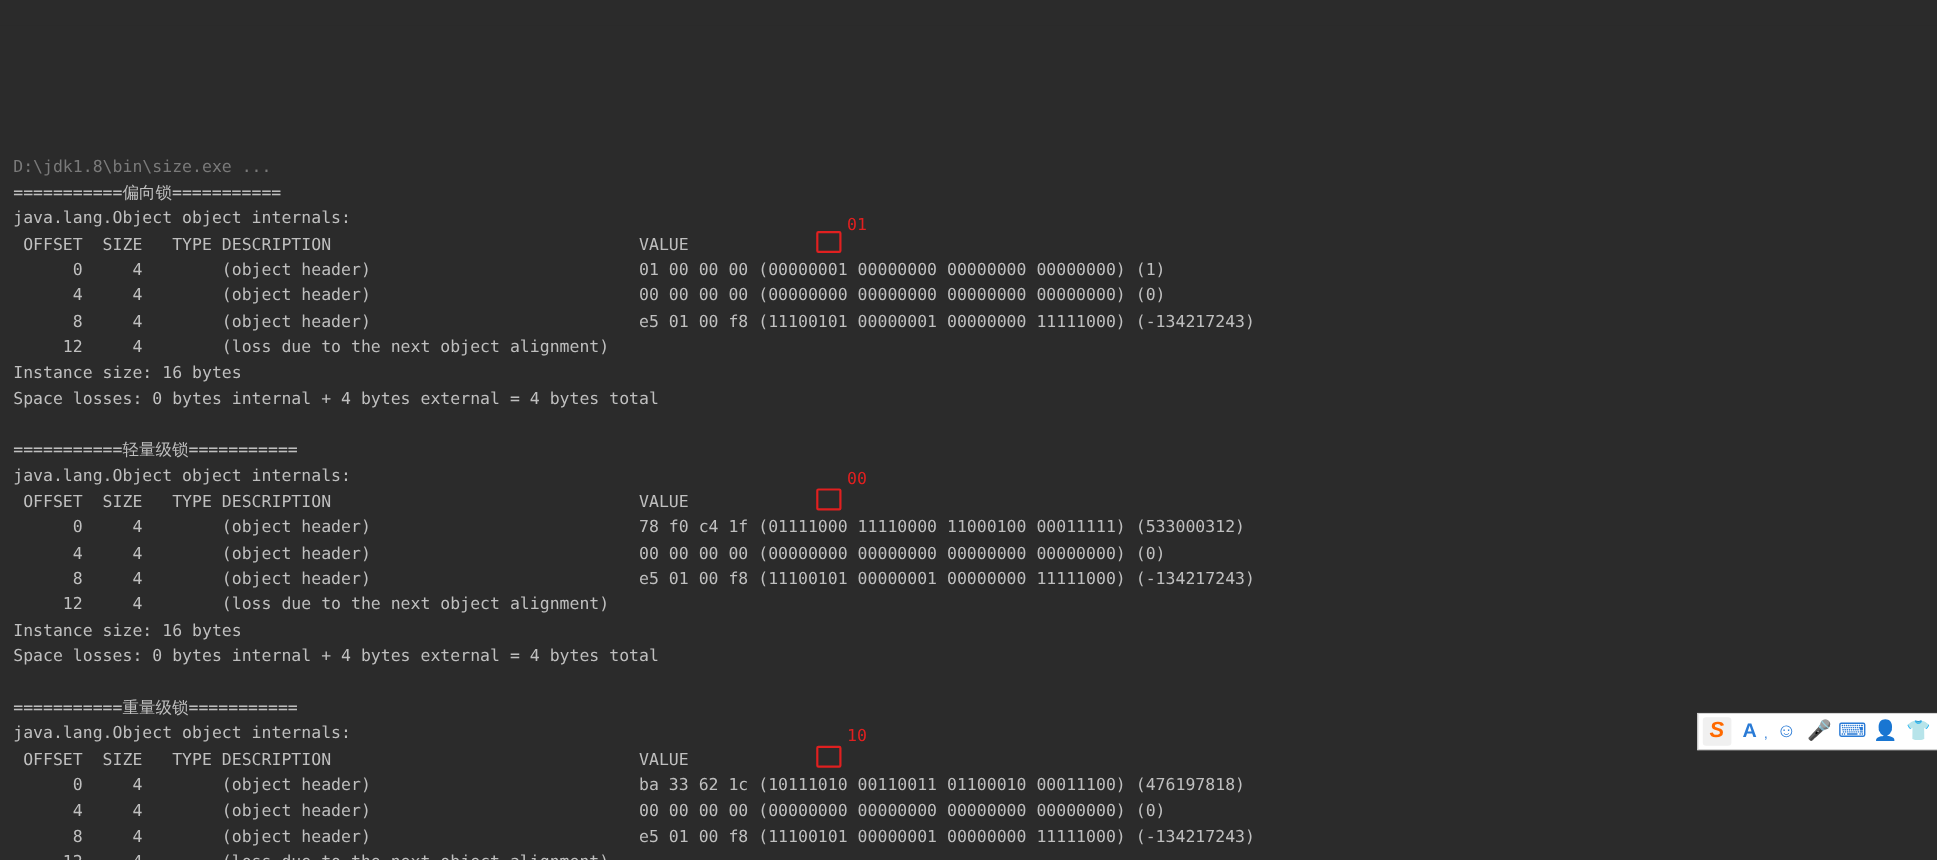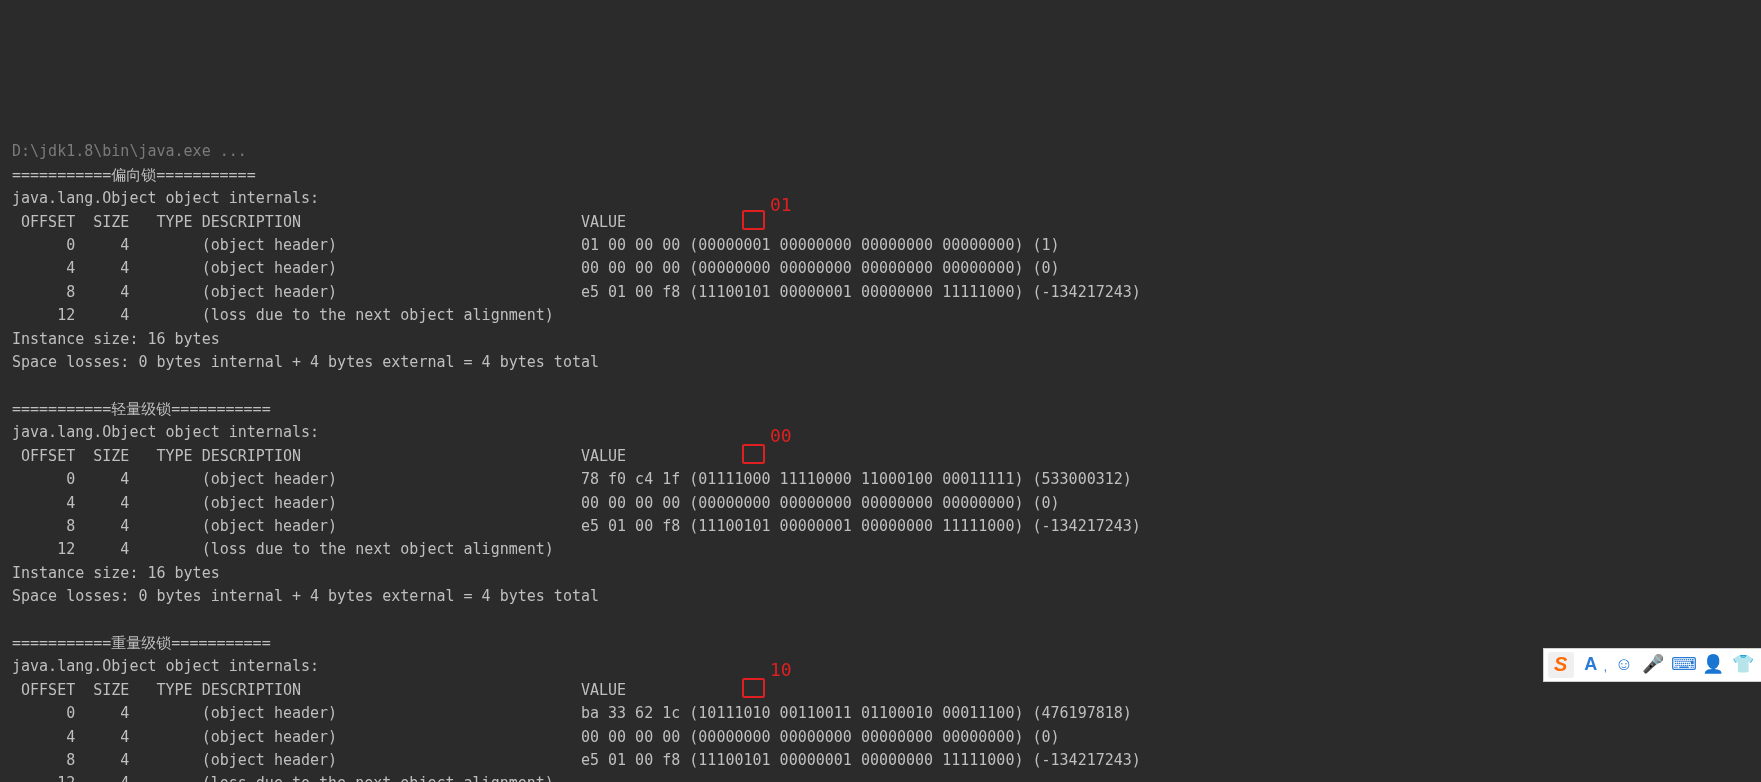--- a/index.html
+++ b/index.html
@@ -2,42 +2,42 @@
 <html><head>
 <meta charset="utf-8">
 <style>
   html,body{margin:0;padding:0;background:#2b2b2b;color:#bfbfbf;
     font-family:Consolas,'SF Mono',Menlo,monospace;font-size:15px;
     line-height:23.4px;white-space:pre;overflow:hidden;width:1761px;height:782px;}
   .title{color:#7a7a7a;}
   .console{position:relative;padding:0 12px;}
   .hl-box{position:absolute;border:2px solid #e02020;border-radius:2px;
     box-sizing:border-box;}
-  .hl-label{position:absolute;color:#e02020;font-size:18px;font-weight:normal;}
+  .hl-label{position:absolute;color:#e02020;font-size:15px;font-weight:normal;}
   .tray{position:fixed;right:0;bottom:100px;height:32px;background:#fff;
     border:1px solid #d0d0d0;border-right:none;display:flex;align-items:center;
     padding:0 4px;gap:4px;font-family:Arial,sans-serif;}
   .tray-btn{width:26px;height:26px;display:flex;align-items:center;
     justify-content:center;font-size:18px;border-radius:3px;}
   .ico-s{background:#f0f0f0;color:#ff6a00;font-weight:bold;font-style:italic;font-size:20px;}
   .ico-a{color:#2a7bd6;font-weight:bold;}
   .ico-comma{font-size:12px;color:#2a7bd6;align-self:flex-end;margin-left:-4px;margin-bottom:2px;}
   .ico-face{color:#2a7bd6;}
   .ico-mic{color:#2a7bd6;}
   .ico-kb{color:#2a7bd6;}
   .ico-person{color:#6bb8e8;}
   .ico-shirt{color:#0a7fd4;}
 </style>
 </head>
 <body>
 
 
 
 <div class="console">
-<span class="title">D:\jdk1.8\bin\java.exe ...</span>
+<span class="title">D:\jdk1.8\bin\size.exe ...</span>
 <div id="output-body">===========偏向锁===========
 java.lang.Object object internals:
  OFFSET  SIZE   TYPE DESCRIPTION                               VALUE
       0     4        (object header)                           01 00 00 00 (00000001 00000000 00000000 00000000) (1)
       4     4        (object header)                           00 00 00 00 (00000000 00000000 00000000 00000000) (0)
       8     4        (object header)                           e5 01 00 f8 (11100101 00000001 00000000 11111000) (-134217243)
      12     4        (loss due to the next object alignment)   
 Instance size: 16 bytes
 Space losses: 0 bytes internal + 4 bytes external = 4 bytes total
 

